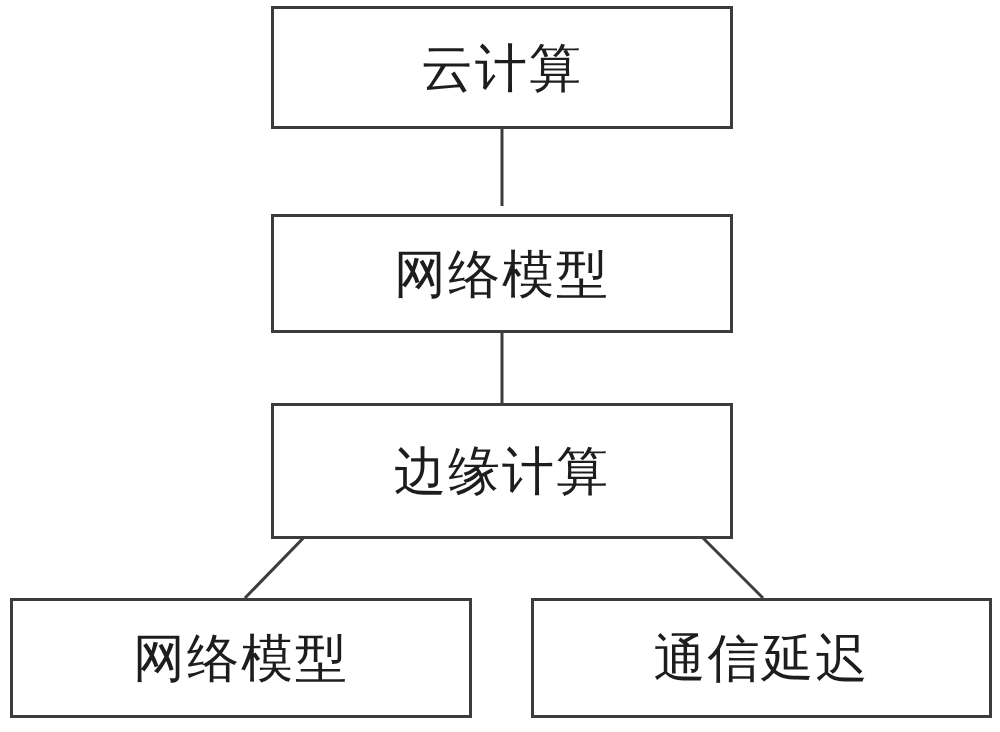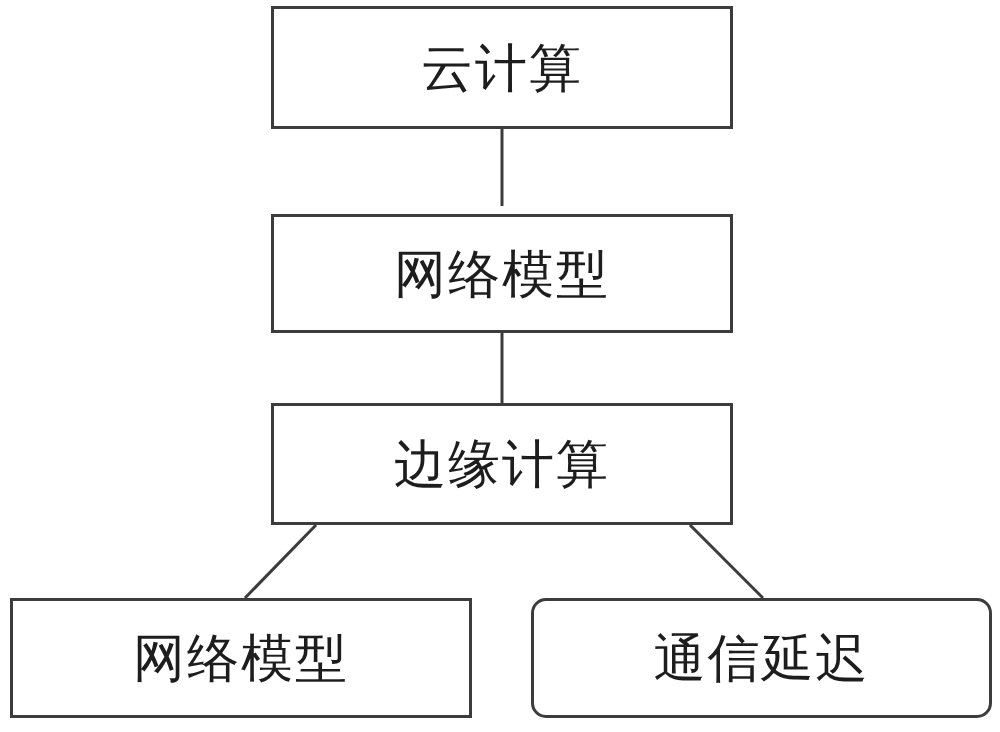--- a/index.html
+++ b/index.html
@@ -59,21 +59,20 @@
     left: 10px;
     top: 598px;
     width: 462px;
     height: 120px;
   }
   #node-communication-delay {
     left: 531px;
     top: 598px;
     width: 461px;
     height: 120px;
-    border-radius: 15px;
   }
   
   #connectors {
     position: absolute;
     left: 0;
     top: 0;
     width: 1000px;
     height: 732px;
     pointer-events: none;
   }
@@ -96,21 +95,21 @@
   </svg>
 
   <div class="node" id="node-cloud-computing" style="left: 271px; top: 6px; width: 462px; height: 123px; border-color: rgb(60, 60, 60);">
     <span class="node-label" style="color: rgb(29, 29, 29);">云计算</span>
   </div>
 
   <div class="node" id="node-network-model" style="left: 271px; top: 214px; width: 462px; height: 119px; border-color: rgb(60, 60, 60);">
     <span class="node-label" style="color: rgb(29, 29, 29);">网络模型</span>
   </div>
 
-  <div class="node" id="node-edge-computing" style="left: 271px; top: 403px; width: 462px; height: 122px; border-color: rgb(60, 60, 60);">
+  <div class="node" id="node-edge-computing" style="left: 271px; top: 403px; width: 462px; height: 136px; border-color: rgb(60, 60, 60);">
     <span class="node-label" style="color: rgb(29, 29, 29);">边缘计算</span>
   </div>
 
   <div class="node" id="node-computation-delay" style="left: 10px; top: 598px; width: 462px; height: 120px; border-color: rgb(60, 60, 60);">
     <span class="node-label" style="color: rgb(29, 29, 29);">网络模型</span>
   </div>
 
   <div class="node" id="node-communication-delay" style="left: 531px; top: 598px; width: 461px; height: 120px; border-color: rgb(60, 60, 60);">
     <span class="node-label" style="color: rgb(29, 29, 29);">通信延迟</span>
   </div>

